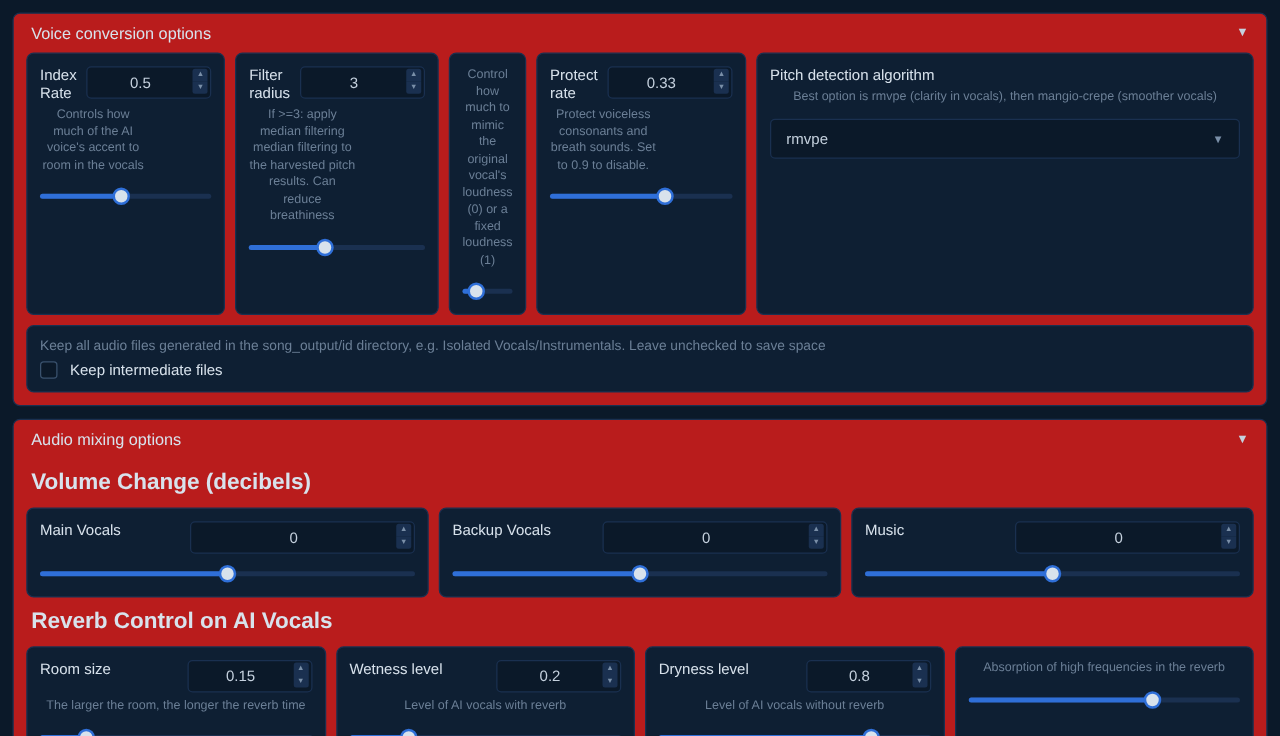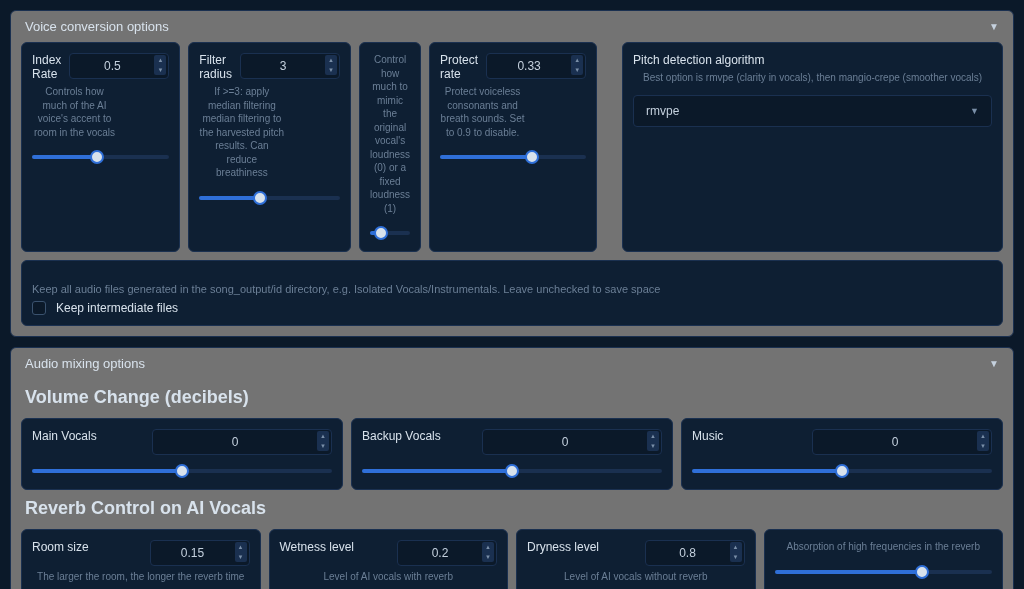--- a/index.html
+++ b/index.html
@@ -1,45 +1,45 @@
 <!DOCTYPE html>
 <html><head>
 <meta charset="utf-8">
 <style>
 * { box-sizing: border-box; margin: 0; padding: 0; font-family: -apple-system, BlinkMacSystemFont, "Segoe UI", sans-serif; }
 body { background: #0b1929; color: #c5d1de; font-size: 12px; padding: 10px; }
-.panel { background: #737373; border: 1px solid #1a3050; border-radius: 6px; margin-bottom: 10px; padding: 0; }
+.panel { background: #b91c1c; border: 1px solid #1a3050; border-radius: 6px; margin-bottom: 10px; padding: 0; }
 .panel-header { display: flex; justify-content: space-between; align-items: center; padding: 8px 14px; cursor: pointer; font-size: 13px; font-weight: 500; color: #d8e2ec; }
 .chevron { font-size: 10px; color: #c5d1de; }
 .panel-body { padding: 0 10px 10px 10px; }
 .row { display: flex; gap: 8px; margin-bottom: 8px; }
 .card { background: #0e1f33; border: 1px solid #1a3050; border-radius: 6px; padding: 10px; flex: 1; }
 .ctrl-head { display: flex; justify-content: space-between; align-items: flex-start; gap: 8px; margin-bottom: 4px; }
 .ctrl-label { font-size: 12px; color: #d8e2ec; font-weight: 500; }
 .num-wrap { position: relative; display: flex; align-items: flex-end; }
 .num-input { background: #0b1929; border: 1px solid #1a3050; color: #c5d1de; text-align: center; font-size: 12px; width: 100px; height: 26px; border-radius: 4px; padding-right: 14px; }
 .num-input-wide { width: 180px; }
 .stepper { position: absolute; right: 3px; top: 2px; display: flex; flex-direction: column; gap: 0; }
 .stepper span { font-size: 6px; line-height: 8px; color: #7a8fa8; cursor: pointer; background: #1a3050; padding: 1px 3px; }
 .stepper span:first-child { border-radius: 2px 2px 0 0; }
 .stepper span:last-child { border-radius: 0 0 2px 2px; }
 .desc { font-size: 10px; color: #6b7f96; line-height: 1.35; margin-bottom: 10px; max-width: 85px; text-align: center; }
 .desc-wide { max-width: none; }
 .slider { position: relative; height: 16px; display: flex; align-items: center; }
 .track { position: absolute; height: 4px; width: 100%; background: #1a3050; border-radius: 2px; }
 .fill { position: absolute; height: 4px; background: #2f6fd8; border-radius: 2px; }
 .thumb { position: absolute; width: 14px; height: 14px; background: #d8e2ec; border: 2px solid #2f6fd8; border-radius: 50%; transform: translateX(-50%); cursor: grab; }
-.check-row { display: flex; align-items: flex-start; gap: 10px; margin-top: 12px; }
+.check-row { display: flex; align-items: flex-start; gap: 10px; }
 .checkbox { width: 14px; height: 14px; border: 1px solid #3a526e; border-radius: 3px; background: #0b1929; cursor: pointer; flex-shrink: 0; margin-top: 2px; }
 .check-text { font-size: 11px; color: #6b7f96; }
 .check-label { font-size: 12px; color: #d8e2ec; margin-top: 2px; }
 .section-title { font-size: 18px; font-weight: 600; color: #d8e2ec; margin: 8px 0 10px 4px; }
 .select { background: #0b1929; border: 1px solid #1a3050; border-radius: 4px; padding: 8px 12px; display: flex; justify-content: space-between; align-items: center; cursor: pointer; font-size: 12px; color: #c5d1de; }
 .select .arrow { font-size: 9px; color: #7a8fa8; }
-.vc-row { display: flex; gap: 25px; }
+.vc-row { display: flex; gap: 8px; }
 .vc-left { flex: 1; display: flex; gap: 8px; }
 .vc-right { width: 215px; }
 </style>
 </head>
 <body>
 
 <div class="panel">
   <div class="panel-header">
     <span>Voice conversion options</span>
     <span class="chevron">▼</span>

